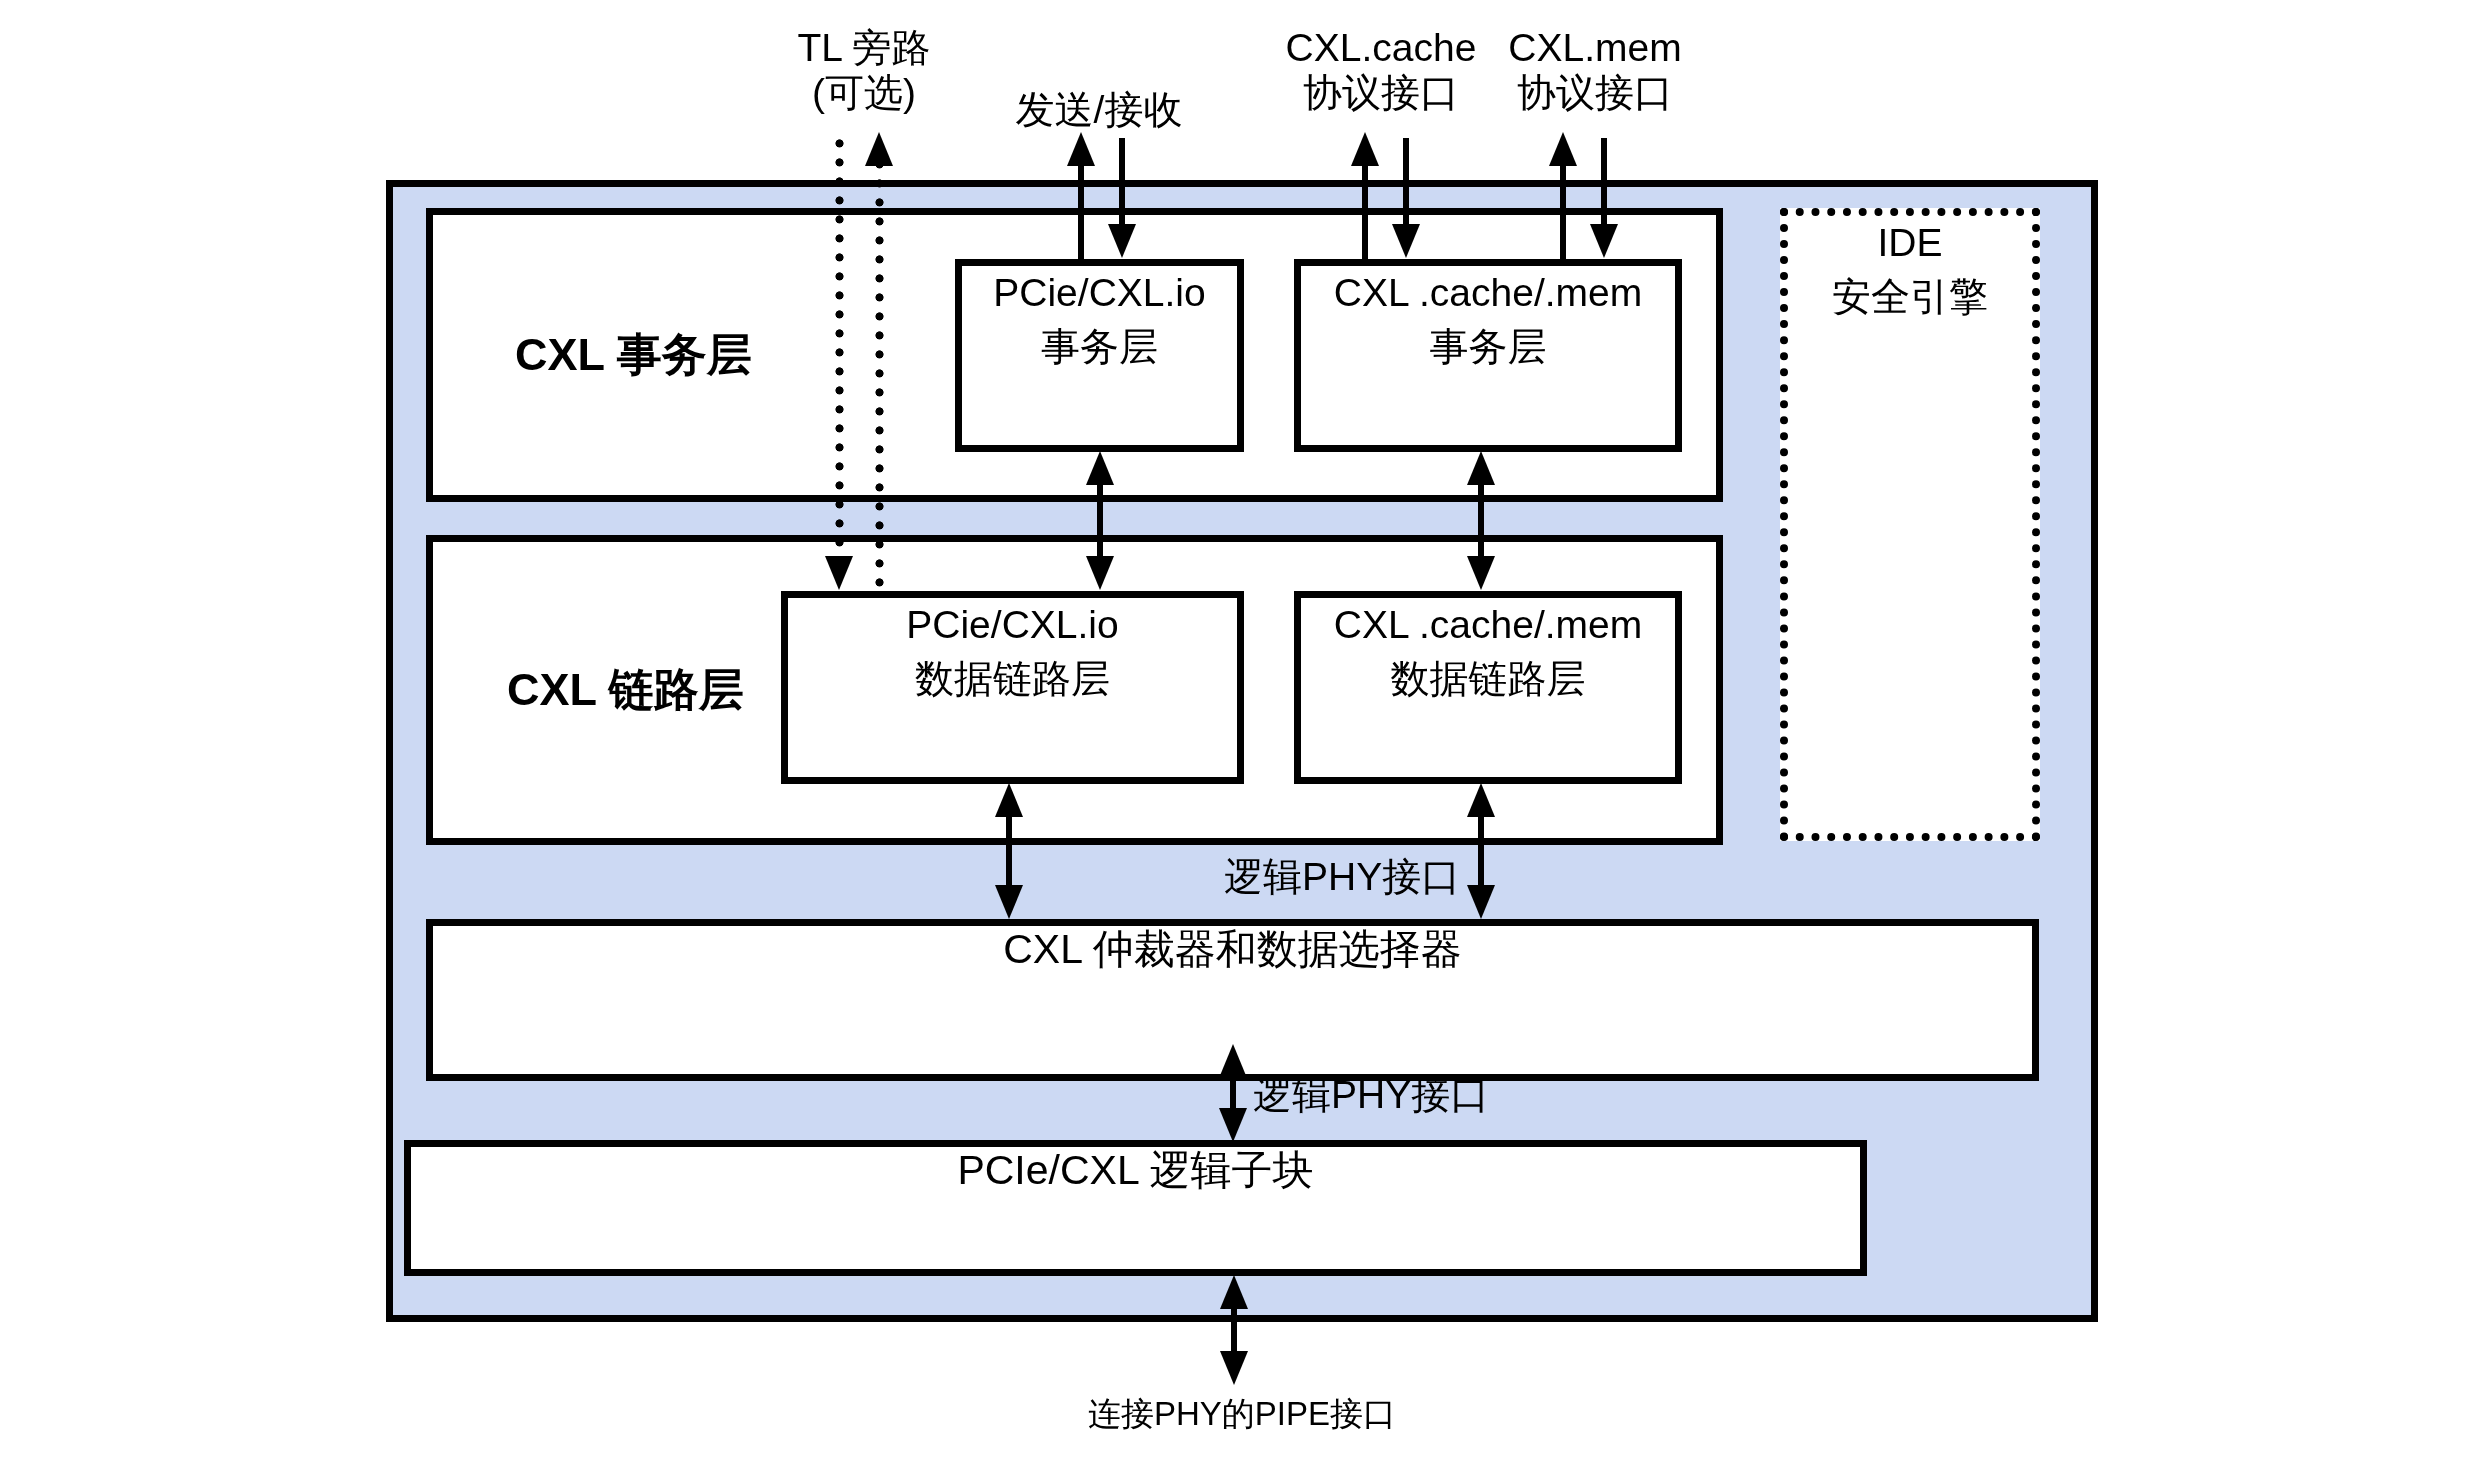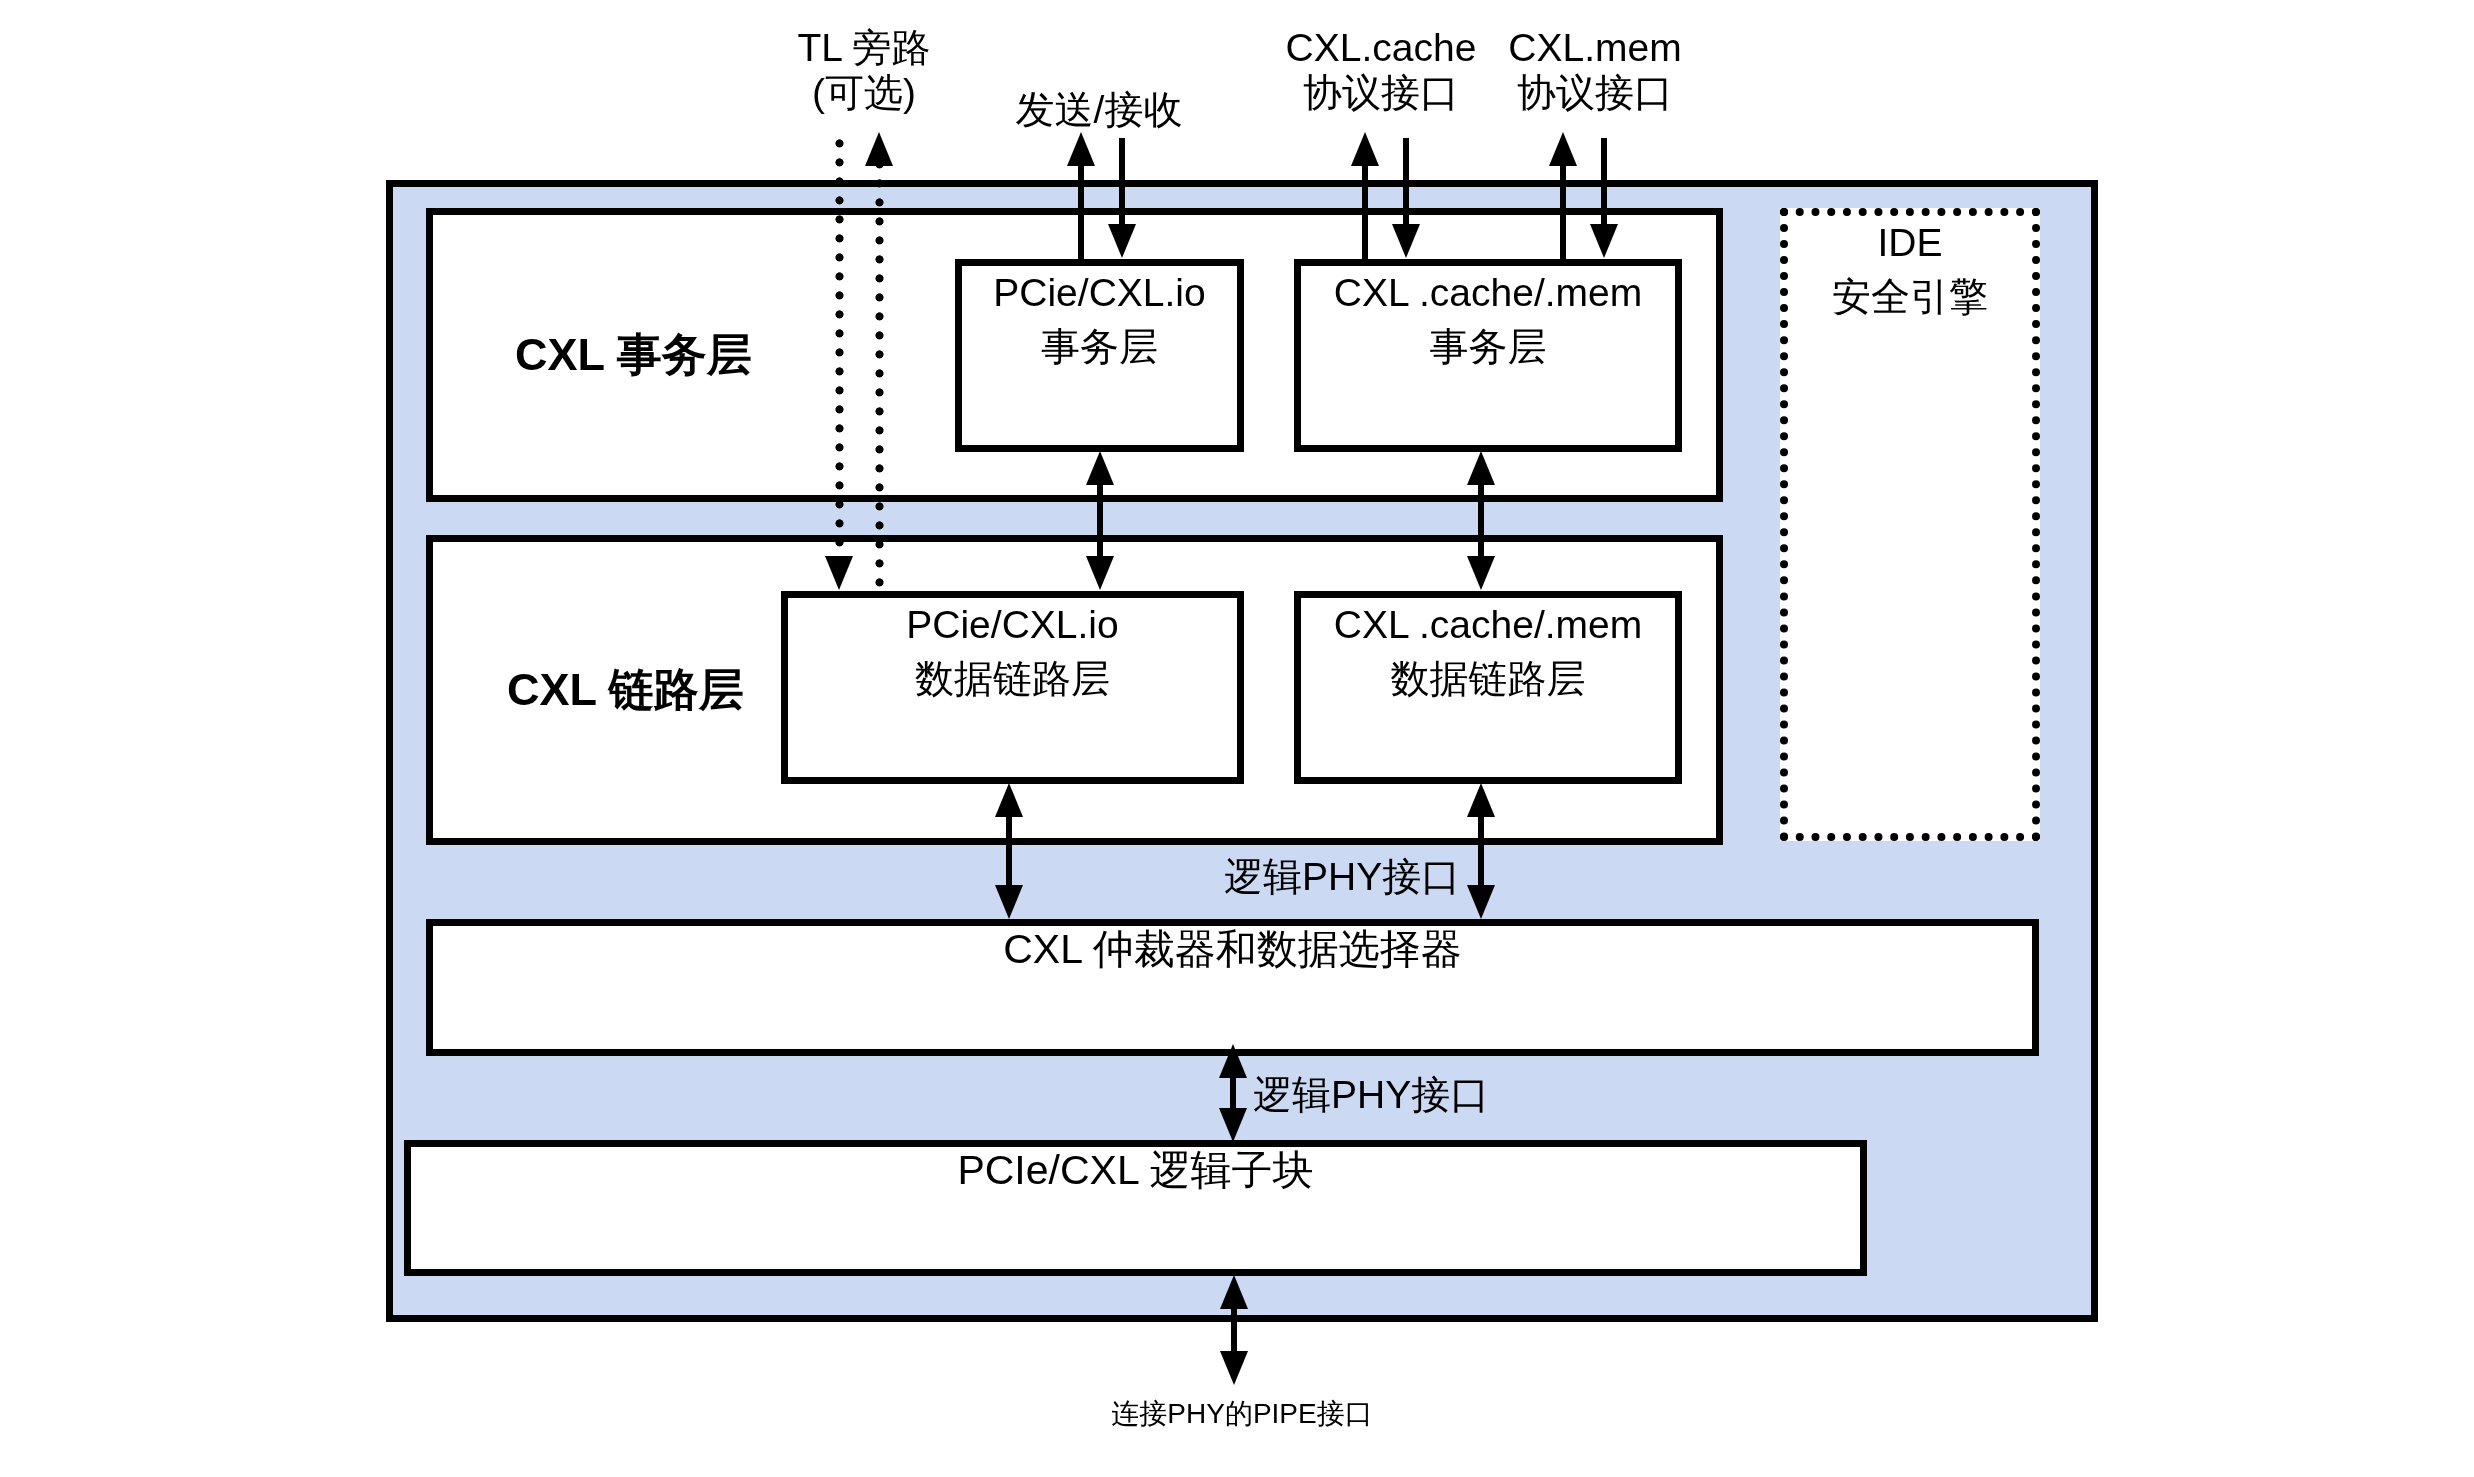--- a/index.html
+++ b/index.html
@@ -32,21 +32,21 @@
     text-align:center;
   }
   .tl-layer   { left:426px;  top:208px;  width:1297px; height:294px; }
   .link-layer { left:426px;  top:535px;  width:1297px; height:310px; }
   .tl-pcie    { left:955px; top:259px;  width:289px;  height:193px; z-index:3; }
   .tl-cachemem{ left:1294px; top:259px;  width:388px;  height:193px; z-index:3; }
   .dll-pcie   { left:781px;  top:591px;  width:463px;  height:193px; z-index:3; }
   .dll-cachemem{left:1294px; top:591px;  width:388px;  height:193px; z-index:3; }
   .ide-box    { left:1780px; top:208px;  width:260px;  height:633px;
                 border:8px dotted #000; background:#ffffff; z-index:2; }
-  .arbiter    { left:426px;  top:919px; width:1613px; height:137px; }
+  .arbiter    { left:426px;  top:919px; width:1613px; height:162px; }
   .logic      { left:404px;  top:1140px; width:1463px; height:136px; }
 
   .layer-label {
     position:absolute; top:0; bottom:0;
     display:flex; align-items:center;
     font-weight:bold; font-size:45px;
     white-space:nowrap;
   }
   .tl-layer .layer-label   { left:82px; }
   .link-layer .layer-label { left:74px; }
@@ -144,21 +144,21 @@
   <div class="wbox flexc box-text-lg arbiter">
     <div>CXL 仲裁器和数据选择器</div>
   </div>
 
   <div class="wbox flexc box-text-lg logic">
     <div>PCIe/CXL 逻辑子块</div>
   </div>
 
   <div class="freelabel" style="left:1224px; top:855px;">逻辑PHY接口</div>
   <div class="freelabel" style="left:1253px; top:1073px;">逻辑PHY接口</div>
-  <div class="freelabel" style="left:1242px; top:1392px; transform:translateX(-50%); font-size:28px;">连接PHY的PIPE接口</div>
+  <div class="freelabel" style="left:1242px; top:1392px; transform:translateX(-50%); font-size:33px;">连接PHY的PIPE接口</div>
 
   <div class="arrow dotted head-down" style="left:821px; top:138px; height:452px;">
     <div class="shaft"></div>
     <div class="ahead down"></div>
   </div>
   <div class="arrow dotted head-up" style="left:861px; top:132px; height:459px;">
     <div class="shaft"></div>
     <div class="ahead up"></div>
   </div>
 

